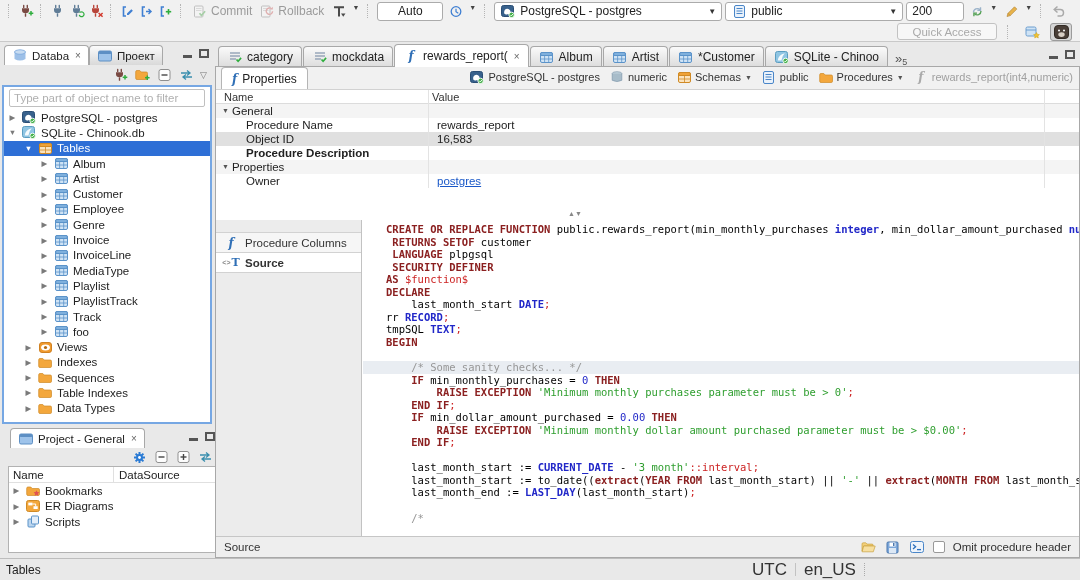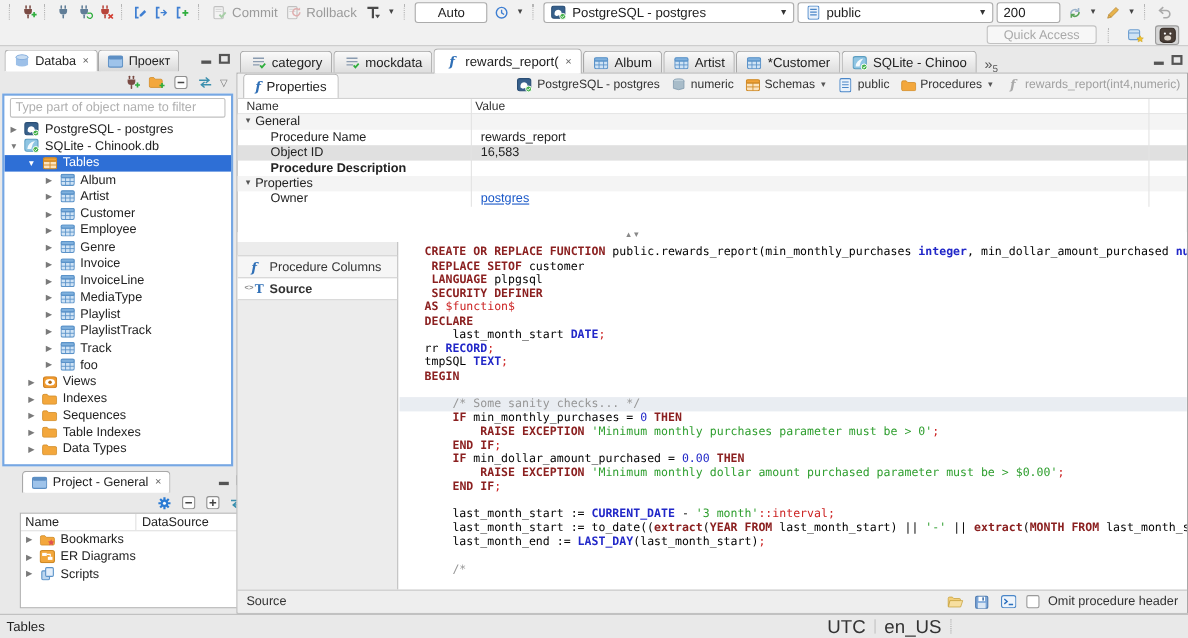--- a/index.html
+++ b/index.html
@@ -6,21 +6,21 @@
   html,body{width:1080px;height:580px;overflow:hidden;}
   body{position:relative;background:#e9e9e9;font-family:"Liberation Sans","DejaVu Sans",sans-serif;font-size:12px;color:#222;}
   .ic{display:inline-flex;align-items:center;justify-content:center;flex:none;width:16px;height:14px;}
   .ic svg{display:block;}
   .caret{font-size:7px;color:#444;margin-left:2px;}
   
   .topbar{position:absolute;left:0;top:0;width:1080px;height:42px;background:#f1f1f1;border-bottom:1px solid #c9c9c9;}
   .tb-row1{display:flex;align-items:center;height:22px;padding-left:5px;gap:3px;}
   .tb-row2{display:flex;align-items:center;justify-content:flex-end;height:19px;padding-right:8px;gap:7px;}
   .tb-sep{width:4px;height:14px;border-left:1px dotted #b5b5b5;margin:0 3px;}
-  .tb-btn{display:flex;align-items:center;gap:3px;padding:1px 2px;border-radius:3px;}
+  .tb-btn{display:flex;gap:3px;padding:1px 2px;border-radius:3px;}
   .tb-label{color:#9b9b9b;}
   .combo{display:flex;align-items:center;gap:4px;height:19px;background:#fff;border:1px solid #ababab;border-radius:3px;padding:0 5px;}
   .combo .dd{margin-left:auto;font-size:8px;color:#333;}
   .combo-auto{width:66px;justify-content:center;}
   .combo-conn{width:228px;}
   .combo-schema{width:178px;}
   .num-input{width:58px;height:19px;background:#fff;border:1px solid #ababab;border-radius:3px;padding:0 5px;font-size:12px;color:#222;display:flex;align-items:center;}
   .qa-box{width:100px;height:17px;border:1px solid #c2c2c2;border-radius:3px;color:#a9a9a9;font-size:11.5px;display:flex;align-items:center;justify-content:center;background:#f7f7f7;}
   .persp{width:22px;height:18px;display:flex;align-items:center;justify-content:center;border-radius:3px;}
   .persp.pressed{background:#d6d6d6;border:1px solid #9b9b9b;}
@@ -38,21 +38,21 @@
   .view-menu{font-size:9px;color:#777;}
   .nav-content{position:absolute;left:0;right:0;top:41px;bottom:0;background:#fff;border:2px solid #76a7e3;overflow:hidden;}
   .filter-input{display:block;width:196px;margin:2px auto 0;height:18px;border:1px solid #c0c0c0;border-radius:2px;font-size:11.5px;padding:0 4px;color:#333;outline:none;background:#fff;}
   .filter-input::placeholder{color:#b0b0b0;}
   .tree{margin-top:3px;}
   .tree-row{display:flex;align-items:center;height:15.3px;font-size:11.5px;gap:4px;white-space:nowrap;}
   .tree-row .arrow{width:9px;font-size:7.5px;color:#7a7a7a;text-align:center;flex:none;}
   .tree-row.sel{background:#2e6fd6;color:#fff;}
   .tree-row.sel .arrow{color:#fff;}
   
-  .proj-panel{position:absolute;left:18px;top:427px;width:210px;height:126px;}
+  .proj-panel{position:absolute;left:8px;top:427px;width:210px;height:126px;}
   .proj-content{position:absolute;left:0;right:0;top:39px;bottom:0;background:#fff;border:1px solid #b2b2b2;overflow:hidden;}
   .proj-header{display:flex;height:16px;border-bottom:1px solid #e0e0e0;font-size:11.5px;color:#222;align-items:center;}
   .proj-col1{width:104px;padding-left:4px;}
   .proj-col2{padding-left:5px;border-left:1px solid #e0e0e0;height:100%;display:flex;align-items:center;flex:1;}
   .proj-row{display:flex;align-items:center;height:15.6px;gap:4px;font-size:11.5px;padding-left:3px;}
   
   .statusbar{position:absolute;left:0;right:0;bottom:0;height:22px;background:#e9e9e9;border-top:1px solid #bdbdbd;display:flex;align-items:center;padding-left:6px;font-size:12px;color:#222;}
   .sb-center{position:absolute;left:752px;display:flex;gap:8px;align-items:center;font-size:17px;color:#333;}
   .sb-sep{width:1px;height:13px;background:#c2c2c2;}
   .sb-grip{width:4px;height:13px;border-left:1px dotted #aaa;}
@@ -915,21 +915,21 @@
               <span class="src-ang">&lt;&gt;</span>
               <span class="src-t">T</span>
             </span>
           </span>
           <span>Source</span>
         </div>
       </div>
     <div class="code" id="code-area">
         <div id="code-lines">
           <div class="code-line"><span class="c-kw">CREATE OR REPLACE FUNCTION</span><span class="c-pl"> public.rewards_report(min_monthly_purchases </span><span class="c-ty">integer</span><span class="c-pl">, min_dollar_amount_purchased </span><span class="c-ty">numeric</span></div>
-          <div class="code-line"><span class="c-pl"> </span><span class="c-kw">REPLACE SETOF</span><span class="c-pl"> customer</span></div>
+          <div class="code-line"><span class="c-pl"> </span><span class="c-kw">RETURNS SETOF</span><span class="c-pl"> customer</span></div>
           <div class="code-line"><span class="c-pl"> </span><span class="c-kw">LANGUAGE</span><span class="c-pl"> plpgsql</span></div>
           <div class="code-line"><span class="c-pl"> </span><span class="c-kw">SECURITY DEFINER</span></div>
           <div class="code-line"><span class="c-kw">AS</span><span class="c-rd"> $function$</span></div>
           <div class="code-line"><span class="c-kw">DECLARE</span></div>
           <div class="code-line"><span class="c-pl">    last_month_start </span><span class="c-ty">DATE</span><span class="c-rd">;</span></div>
           <div class="code-line"><span class="c-pl">rr </span><span class="c-ty">RECORD</span><span class="c-rd">;</span></div>
           <div class="code-line"><span class="c-pl">tmpSQL </span><span class="c-ty">TEXT</span><span class="c-rd">;</span></div>
           <div class="code-line"><span class="c-kw">BEGIN</span></div>
           <div class="code-line">&nbsp;</div>
           <div class="code-line hl"><span class="c-cm">    /* Some sanity checks... */</span></div>

